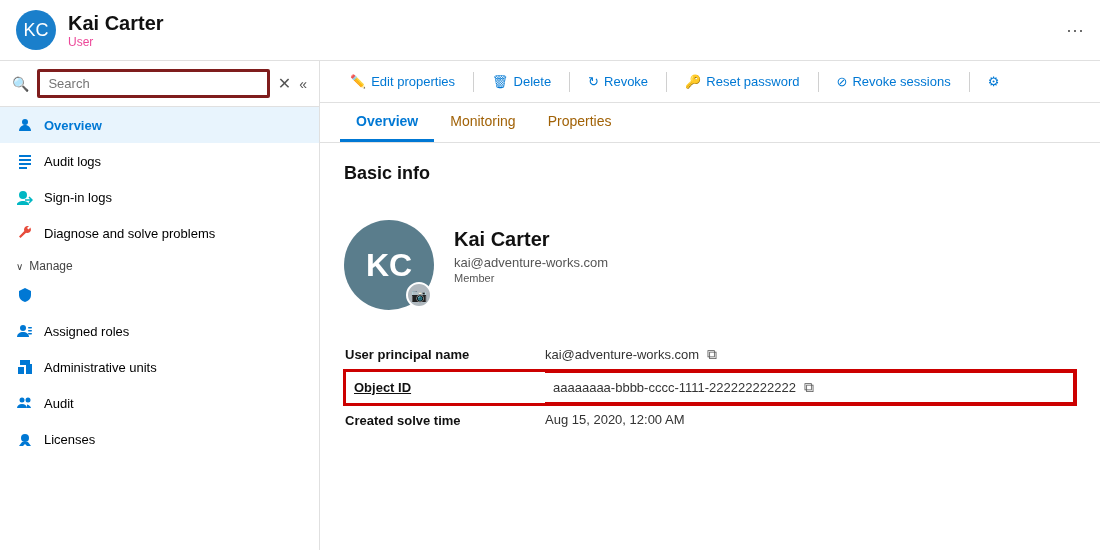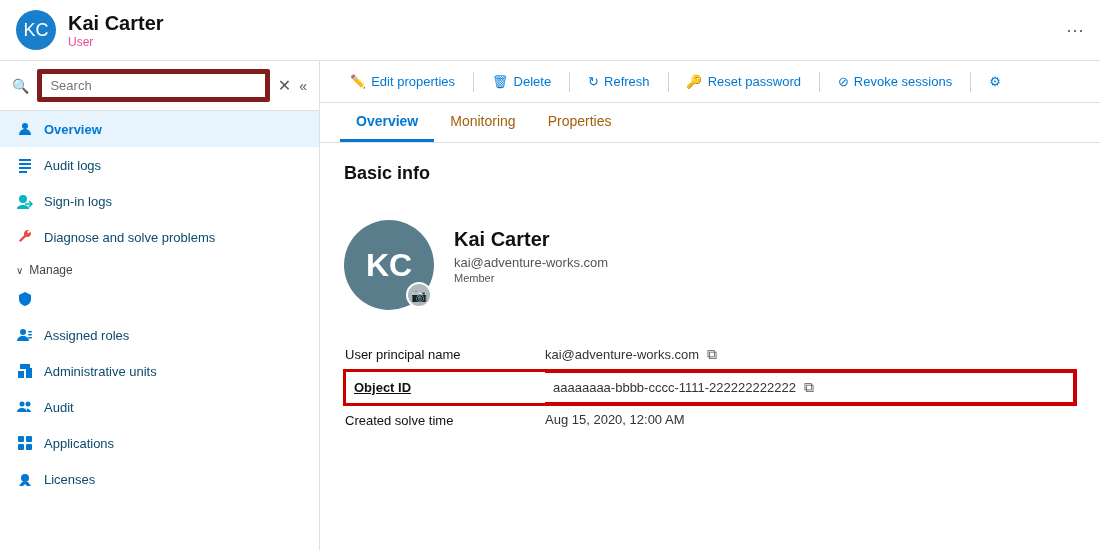--- a/index.html
+++ b/index.html
@@ -12,26 +12,26 @@
     .header-user-name { font-size: 20px; font-weight: 600; color: #111; }
     .header-user-role { font-size: 12px; color: #ec4899; }
     .header-more { font-size: 18px; color: #555; cursor: pointer; margin-left: 8px; }
 
     
     .main-layout { display: flex; flex: 1; overflow: hidden; }
 
     
     .sidebar { width: 320px; flex-shrink: 0; border-right: 1px solid #e0e0e0; display: flex; flex-direction: column; overflow-y: auto; background: #fff; }
     .search-bar { display: flex; align-items: center; padding: 8px 12px; border-bottom: 1px solid #e0e0e0; gap: 8px; }
-    .search-input { border: 5px solid #7f1d1d; border-radius: 2px; padding: 4px 8px; font-size: 13px; flex: 1; outline: none; }
+    .search-input { border: 3px solid #7f1d1d; border-radius: 2px; padding: 4px 8px; font-size: 13px; flex: 1; outline: none; }
     .search-icon { color: #555; font-size: 14px; }
     .search-close { color: #555; font-size: 16px; cursor: pointer; }
     .search-collapse { color: #555; font-size: 14px; cursor: pointer; }
 
-    .nav-item { display: flex; align-items: center; padding: 9px 16px; cursor: pointer; gap: 10px; color: #0c4a6e; font-size: 13px; }
+    .nav-item { display: flex; align-items: center; padding: 9px 16px; cursor: pointer; gap: 10px; color: #000000; font-size: 13px; }
     .nav-item.active { background: #e8f4fd; color: #0078d4; font-weight: 600; }
     .nav-item .nav-icon { width: 18px; height: 18px; flex-shrink: 0; display: flex; align-items: center; justify-content: center; }
     .nav-item .nav-label { flex: 1; }
 
     .manage-section { padding: 8px 16px 4px; font-size: 12px; color: #444; display: flex; align-items: center; gap: 6px; cursor: pointer; }
     .manage-section .chevron { font-size: 10px; }
 
     
     .content-area { flex: 1; display: flex; flex-direction: column; overflow: hidden; }
     .toolbar { display: flex; align-items: center; padding: 8px 20px; border-bottom: 1px solid #e0e0e0; gap: 4px; flex-wrap: wrap; }
@@ -53,21 +53,21 @@
     .avatar-circle { width: 90px; height: 90px; border-radius: 50%; background: #5a7d8c; display: flex; align-items: center; justify-content: center; color: white; font-size: 32px; font-weight: 600; }
     .avatar-camera { position: absolute; bottom: 2px; right: 2px; width: 26px; height: 26px; background: #b0b8be; border-radius: 50%; display: flex; align-items: center; justify-content: center; font-size: 13px; color: #fff; border: 2px solid #fff; }
     .profile-info { padding-top: 8px; }
     .profile-name { font-size: 20px; font-weight: 600; color: #111; margin-bottom: 4px; }
     .profile-email { font-size: 13px; color: #555; margin-bottom: 2px; }
     .profile-type { font-size: 11px; color: #555; }
 
     
     .info-table { width: 100%; border-collapse: collapse; }
     .info-table tr td { padding: 8px 0; vertical-align: middle; }
-    .info-table tr td:first-child { font-size: 13px; font-weight: 400; color: #111; width: 200px; padding-right: 20px; }
+    .info-table tr td:first-child { font-size: 13px; font-weight: 700; color: #111; width: 200px; padding-right: 20px; }
     .info-table tr td:last-child { font-size: 13px; color: #333; display: flex; align-items: center; gap: 8px; }
 
     .copy-icon { color: #555; cursor: pointer; font-size: 14px; }
 
     
     .icon-blue { color: #0078d4; }
     .icon-teal { color: #00b7c3; }
     .icon-orange { color: #e74c3c; }
 
     
@@ -176,31 +176,20 @@
             <circle cx="11" cy="5" r="2.5"></circle>
             <path d="M0 13c0-2.2 2-4 5-4s5 1.8 5 4H0z"></path>
             <path d="M10 9.5c2 .5 4 2 4 3.5h-4"></path>
           </svg>
       </span>
       <span class="nav-label">Audit</span>
     </div>
     <div class="nav-item">
       <span class="nav-icon icon-blue">
         <svg viewBox="0 0 16 16" fill="currentColor">
-            <rect x="1" y="1" width="6" height="6" rx="1"></rect>
-            <rect x="9" y="1" width="6" height="6" rx="1"></rect>
-            <rect x="1" y="9" width="6" height="6" rx="1"></rect>
-            <rect x="9" y="9" width="6" height="6" rx="1"></rect>
-          </svg>
-      </span>
-      <span class="nav-label">Applications</span>
-    </div>
-    <div class="nav-item">
-      <span class="nav-icon icon-blue">
-        <svg viewBox="0 0 16 16" fill="currentColor">
             <circle cx="8" cy="7" r="4"></circle>
             <path d="M5 11l-3 4h4l2-2 2 2h4l-3-4"></path>
           </svg>
       </span>
       <span class="nav-label">Licenses</span>
     </div>
   </div>
 
   <div class="content-area">
 
@@ -210,21 +199,21 @@
         <span>Edit properties</span>
       </button>
       <div class="toolbar-divider"></div>
       <button class="toolbar-btn">
         <span>🗑</span>
         <span>Delete</span>
       </button>
       <div class="toolbar-divider"></div>
       <button class="toolbar-btn">
         <span>↻</span>
-        <span>Refresh</span>
+        <span>Revoke</span>
       </button>
       <div class="toolbar-divider"></div>
       <button class="toolbar-btn">
         <span>🔑</span>
         <span>Reset password</span>
       </button>
       <div class="toolbar-divider"></div>
       <button class="toolbar-btn">
         <span>⊘</span>
         <span>Revoke sessions</span>

